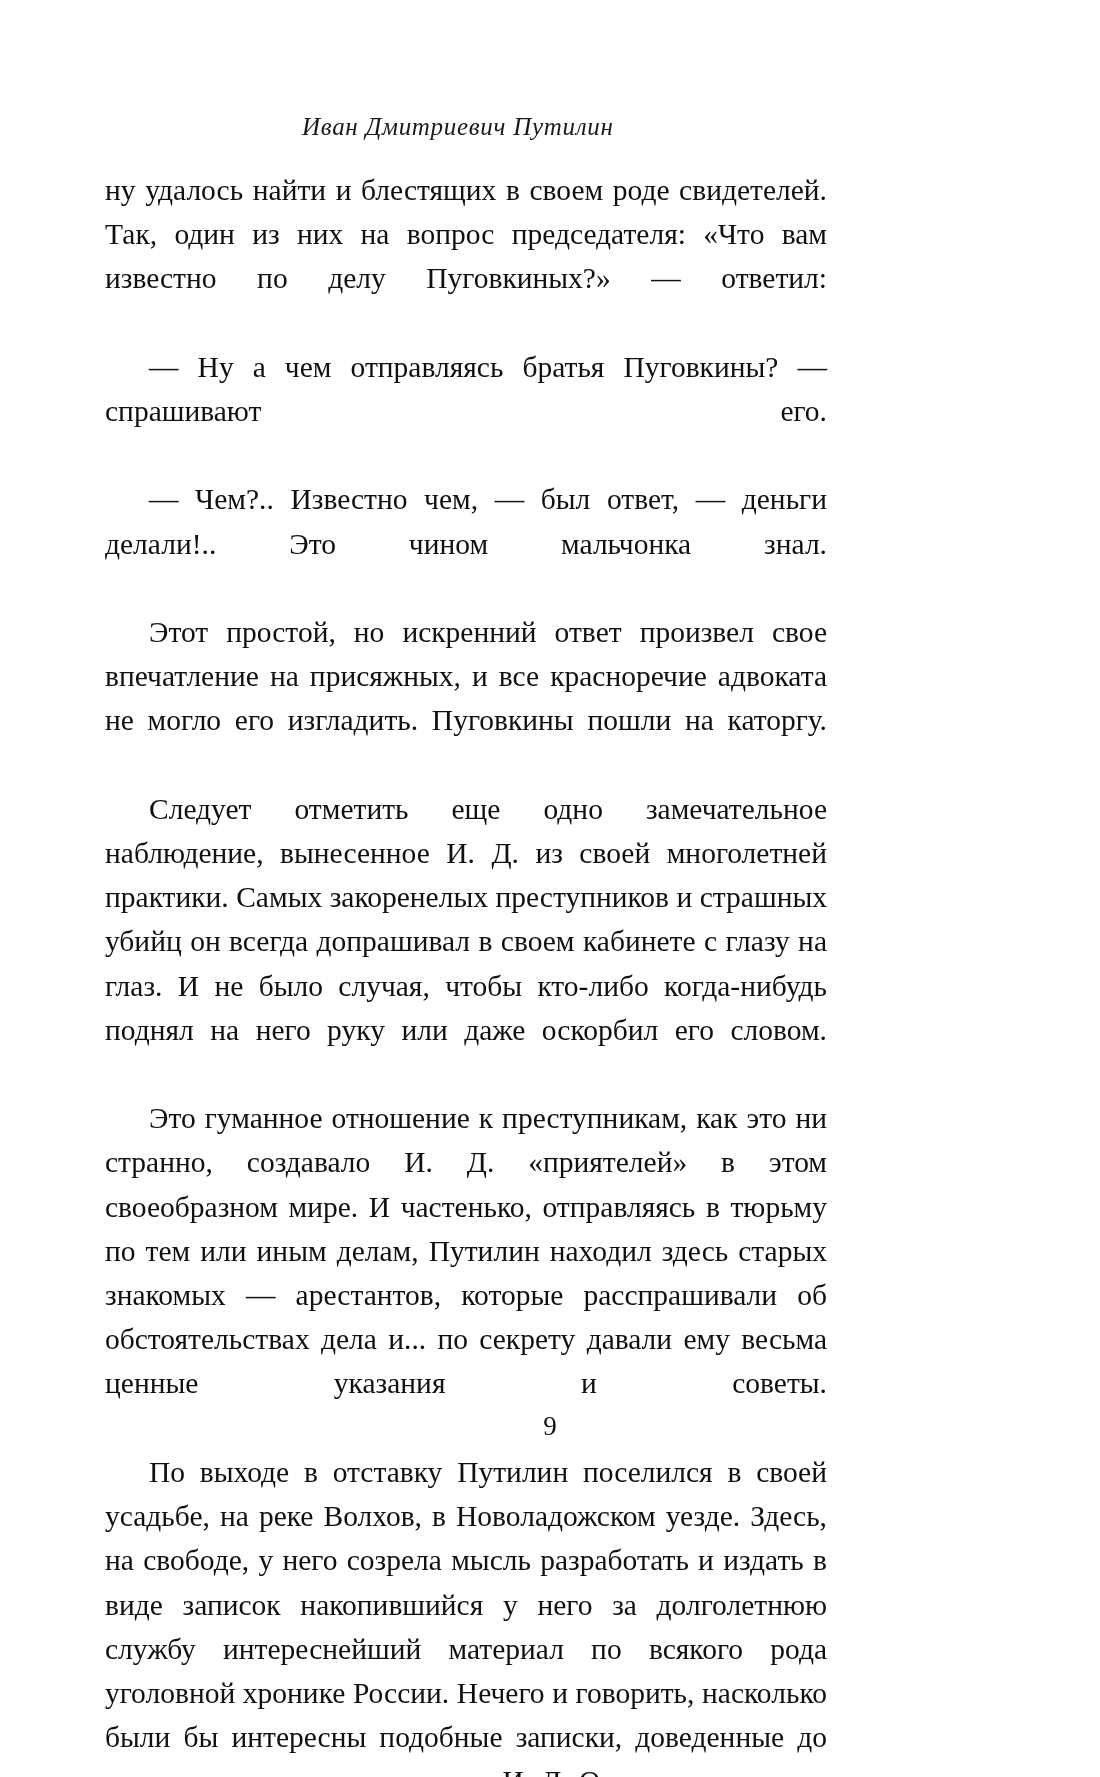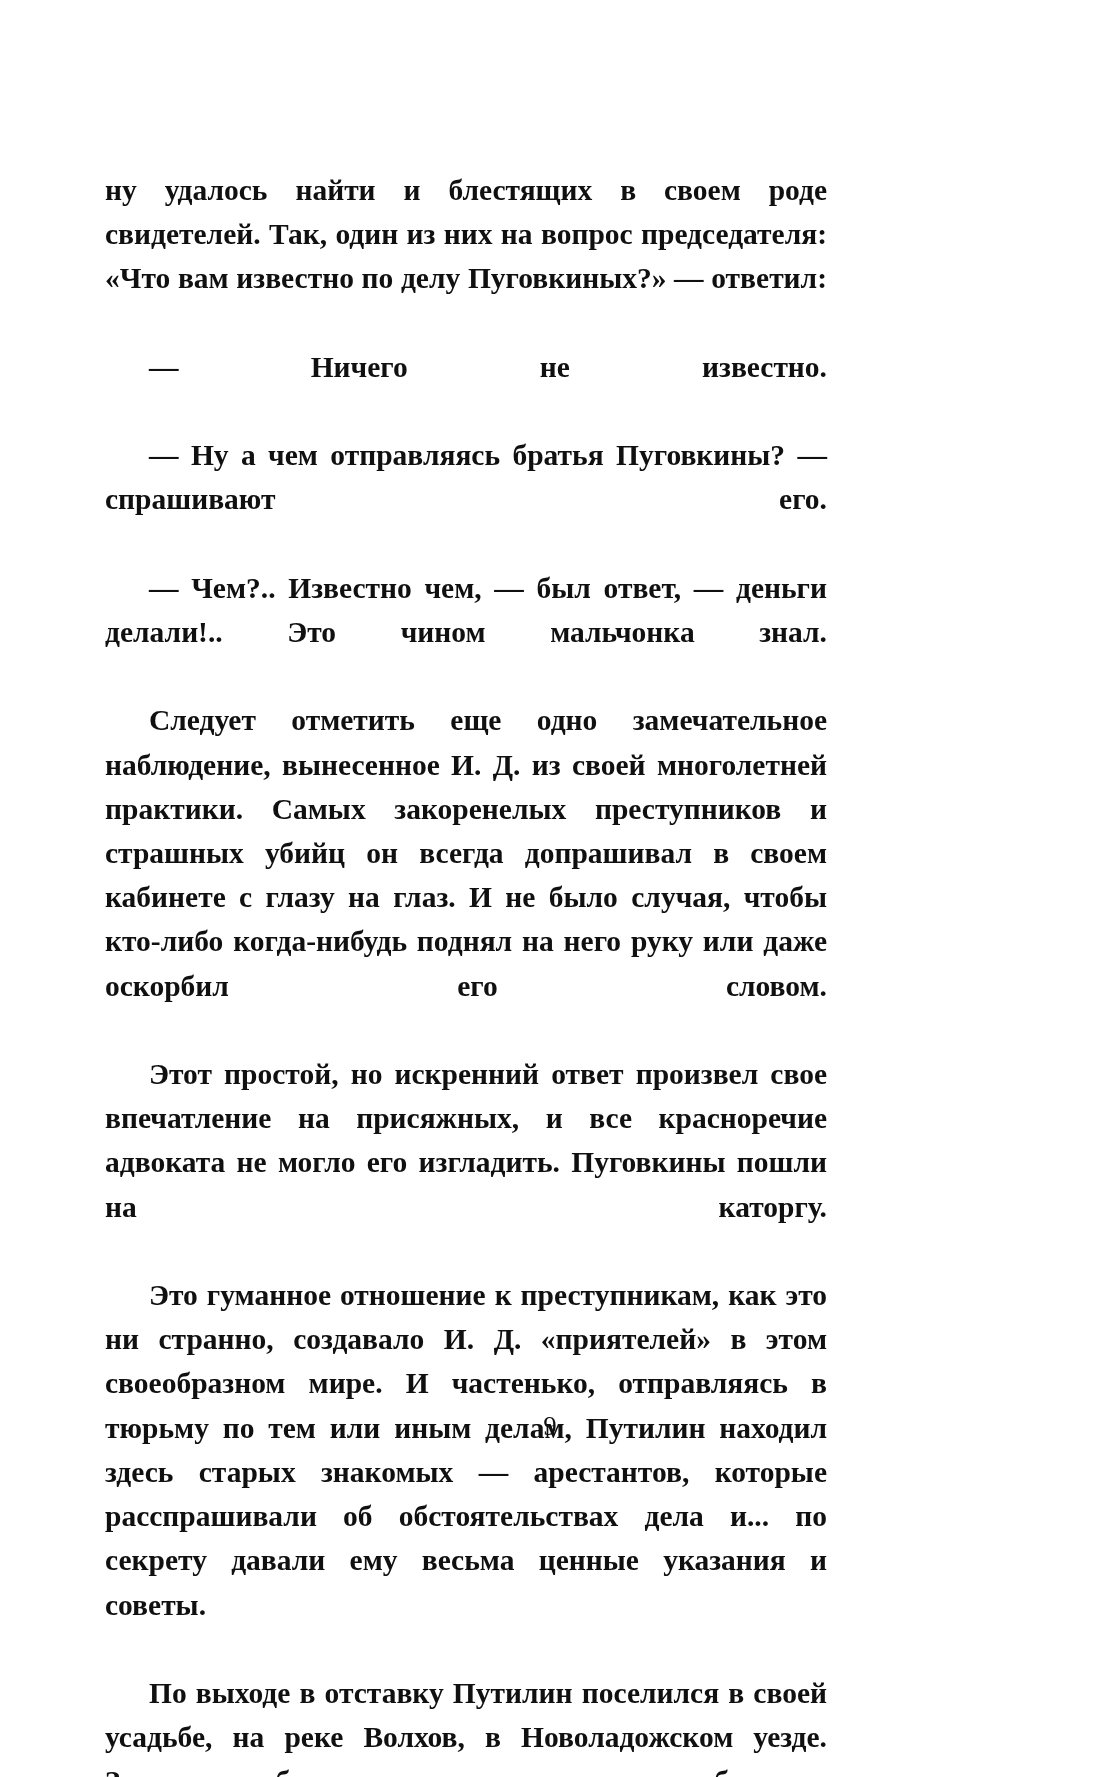--- a/index.html
+++ b/index.html
@@ -36,21 +36,20 @@
     font-size: 29.5px;
     line-height: 44.2px;
     color: #101010;
     text-align: justify;
     text-justify: inter-word;
   }
   .text-block p {
     margin: 0;
     text-indent: 0;
     text-align: justify;
-    font-weight: bold;
   }
   .text-block p.indent {
     text-indent: 44px;
   }
   .text-block p.dialogue {
     text-indent: 44px;
   }
   
   .text-block p::after {
     content: "";
@@ -66,27 +65,27 @@
     font-family: "Liberation Serif", "DejaVu Serif", serif;
     font-size: 27px;
     color: #101010;
   }
 </style>
 </head>
 <body>
 
 <div class="page">
 
+  <div class="running-header">Иван Дмитриевич Путилин</div>
 
   <div class="text-block">
       <p>ну удалось найти и блестящих в своем роде свидетелей. Так, один из них на вопрос председателя: «Что вам известно по делу Пуговкиных?» — ответил:</p>
-      <p class="dialogue">—  Ничего не известно.</p>
       <p class="dialogue">—  Ну а чем отправляясь братья Пуговкины? — спрашивают его.</p>
       <p class="dialogue">—  Чем?.. Известно чем, — был ответ, — деньги делали!.. Это чином мальчонка знал.</p>
+      <p class="indent">Этот простой, но искренний ответ произвел свое впечатление на присяжных, и все красноречие адвоката не могло его изгладить. Пуговкины пошли на каторгу.</p>
       <p class="indent">Следует отметить еще одно замечательное наблюдение, вынесенное И. Д. из своей многолетней практики. Самых закоренелых преступников и страшных убийц он всегда допрашивал в своем кабинете с глазу на глаз. И не было случая, чтобы кто-либо когда-нибудь поднял на него руку или даже оскорбил его словом.</p>
-      <p class="indent">Этот простой, но искренний ответ произвел свое впечатление на присяжных, и все красноречие адвоката не могло его изгладить. Пуговкины пошли на каторгу.</p>
       <p class="indent">Это гуманное отношение к преступникам, как это ни странно, создавало И. Д. «приятелей» в этом своеобразном мире. И частенько, отправляясь в тюрьму по тем или иным делам, Путилин находил здесь старых знакомых — арестантов, которые расспрашивали об обстоятельствах дела и... по секрету давали ему весьма ценные указания и советы.</p>
       <p class="indent">По выходе в отставку Путилин поселился в своей усадьбе, на реке Волхов, в Новоладожском уезде. Здесь, на свободе, у него созрела мысль разработать и издать в виде записок накопившийся у него за долголетнюю службу интереснейший материал по всякого рода уголовной хронике России. Нечего и говорить, насколько были бы интересны подобные записки, доведенные до конца непосредственно самим И. Д. Он уже и принялся</p>
     </div>
 
   <div class="page-number">9</div>
 
 </div>
 
 </body></html>

